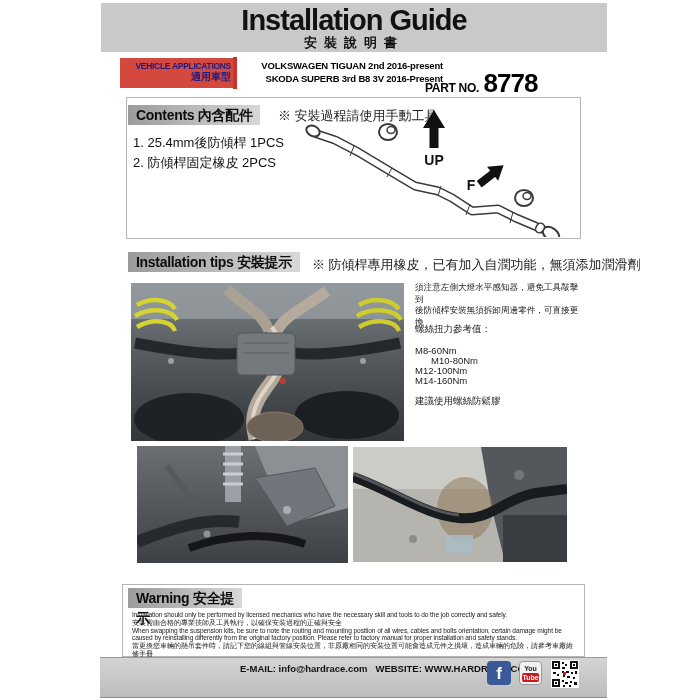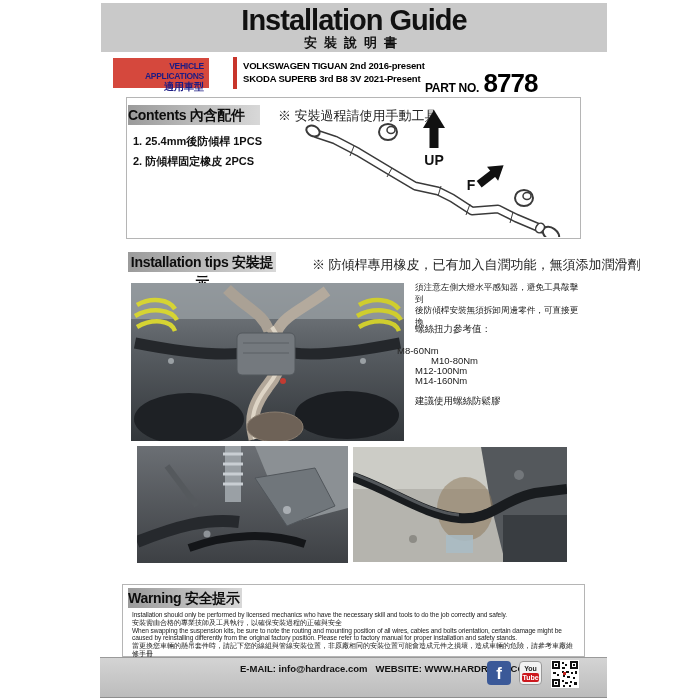--- a/index.html
+++ b/index.html
@@ -7,45 +7,45 @@
   #page{position:relative;width:700px;height:700px;background:#ffffff;overflow:hidden;}
   .abs{position:absolute;}
   .noselect{user-select:none;}
 
   
   .header-bar{left:101px;top:3px;width:506px;height:49px;background:#c9c9c9;text-align:center;}
   .title{font-size:29px;font-weight:bold;letter-spacing:-1px;color:#111;line-height:30px;margin-top:2px;}
   .subtitle{font-size:13px;font-weight:bold;letter-spacing:7px;color:#111;line-height:15px;}
 
   
-  .veh-box{left:113px;top:58px;width:96px;height:30px;background:#d5483d;color:#1b1b84;
+  .veh-box{left:120px;top:58px;width:116px;height:30px;background:#d5483d;color:#1b1b84;
            text-align:right;padding:3px 5px 0 0;box-sizing:border-box;}
   .veh-l1{font-size:8.5px;font-weight:bold;line-height:10px;letter-spacing:-0.3px;}
   .veh-l2{font-size:10px;font-weight:bold;line-height:12px;}
   .veh-divider{left:233px;top:57px;width:4px;height:32px;background:#c8352b;}
-  .models{left:243px;top:59px;width:200px;color:#000;}
+  .models{left:243px;top:59px;width:200px;color:#000;text-align:right;}
   .model-line{font-size:9.5px;font-weight:bold;line-height:13px;letter-spacing:-0.2px;}
   .partno{left:425px;top:68px;width:160px;white-space:nowrap;}
   .partno-label{font-size:12px;font-weight:bold;letter-spacing:-0.3px;}
   .partno-num{font-size:26px;font-weight:bold;letter-spacing:-1px;}
 
   
   .sec-bar{height:20px;background:linear-gradient(90deg,#9b9b9b,#d8d8d8);
            color:#0d0d0d;font-weight:bold;font-size:14px;line-height:20px;
-           letter-spacing:-0.3px;box-sizing:border-box;}
+           padding-left:8px;letter-spacing:-0.3px;box-sizing:border-box;}
 
   
   .contents-box{left:126px;top:97px;width:453px;height:140px;border:1px solid #b5b5b5;background:#fff;}
   .contents-bar{left:128px;top:105px;width:132px;}
   .small-note{font-size:13px;font-weight:normal;color:#222;}
   .contents-note{left:278px;top:107px;}
-  .list-item{font-size:11px;color:#111;letter-spacing:0;font-weight:bold;}
-
-  
-  .tips-bar{left:128px;top:252px;width:148px;text-align:center;}
+  .list-item{font-size:13px;color:#111;letter-spacing:0;}
+
+  
+  .tips-bar{left:128px;top:252px;width:172px;}
   .tips-note{left:312px;top:256px;}
   .tips-par{font-size:8.6px;color:#222;line-height:11.5px;}
   .torque{font-size:9.5px;color:#222;line-height:10px;}
 
   
   .warning-box{left:122px;top:584px;width:461px;height:71px;border:1px solid #b5b5b5;background:#fff;}
   .warning-bar{left:128px;top:588px;width:114px;}
   .warn-en{font-size:6.6px;color:#222;line-height:7.6px;letter-spacing:-0.1px;}
   .warn-zh{font-size:7px;color:#222;line-height:8px;}
 
@@ -76,21 +76,21 @@
     <div class="subtitle">安裝說明書</div>
   </div>
 
   <div class="abs veh-box">
     <div class="veh-l1">VEHICLE APPLICATIONS</div>
     <div class="veh-l2">適用車型</div>
   </div>
   <div class="abs veh-divider"></div>
   <div class="abs models">
     <div class="model-line">VOLKSWAGEN TIGUAN 2nd 2016-present</div>
-    <div class="model-line">SKODA SUPERB 3rd B8 3V 2021-Present</div>
+    <div class="model-line">SKODA SUPERB 3rd B8 3V 2016-Present</div>
   </div>
   <div class="abs partno">
     <span class="partno-label">PART NO.</span>
     <span class="partno-num">8778</span>
   </div>
 
   <div class="abs contents-box"></div>
   <div class="abs sec-bar contents-bar">Contents 內含配件</div>
   <div class="abs small-note contents-note">※ 安裝過程請使用手動工具</div>
   <div class="abs list-item" style="left:133px;top:134px;">1. 25.4mm後防傾桿 1PCS</div>
@@ -181,21 +181,21 @@
     <circle cx="152" cy="98" r="3" fill="#c23b32"></circle>
     <circle cx="40" cy="78" r="3" fill="#9aa0a4"></circle>
       <circle cx="232" cy="78" r="3" fill="#9aa0a4"></circle>
   </svg>
 
   <div class="abs tips-par" style="left:415px;top:282px;width:165px;">
     <div>須注意左側大燈水平感知器，避免工具敲擊到</div>
     <div>後防傾桿安裝無須拆卸周邊零件，可直接更換</div>
   </div>
   <div class="abs torque" style="left:415px;top:324px;">螺絲扭力參考值：</div>
-  <div class="abs torque" style="left:397px;top:346px;">M8-60Nm</div>
+  <div class="abs torque" style="left:415px;top:346px;">M8-60Nm</div>
   <div class="abs torque" style="left:415px;top:356px;margin-left:16px;">M10-80Nm</div>
   <div class="abs torque" style="left:415px;top:366px;text-align:right;">M12-100Nm</div>
   <div class="abs torque" style="left:415px;top:376px;">M14-160Nm</div>
   <div class="abs torque" style="left:415px;top:396px;">建議使用螺絲防鬆膠</div>
 
   <svg class="abs" style="left:137px;top:446px;" width="211" height="117" viewBox="0 0 211 117">
     <defs>
       <linearGradient id="pg2" x1="0" y1="0" x2="0" y2="1">
         <stop offset="0" stop-color="#6b6f74"></stop>
           <stop offset="1" stop-color="#3d4044"></stop>

